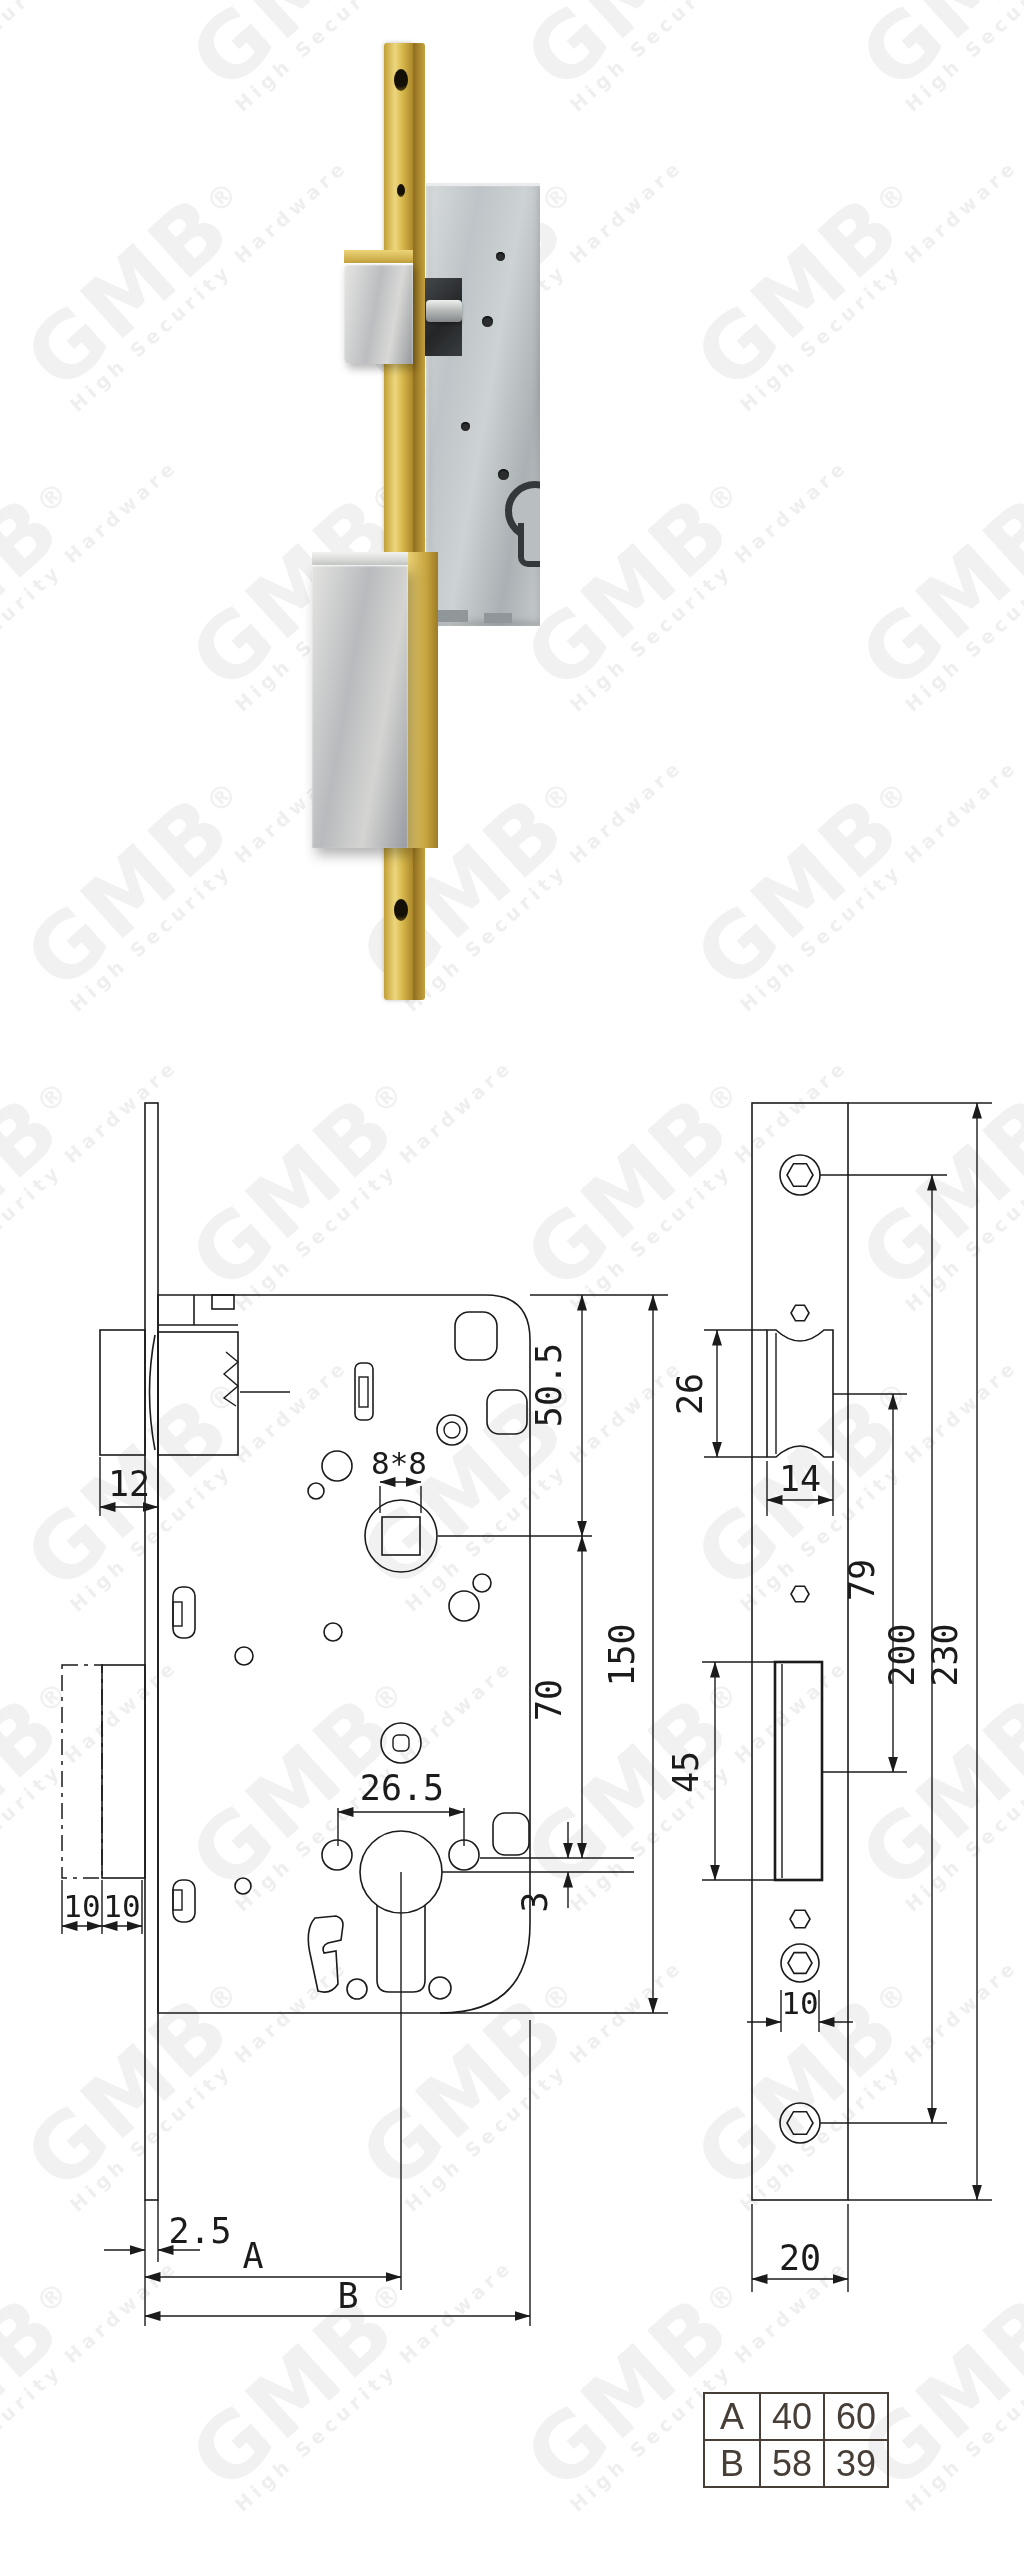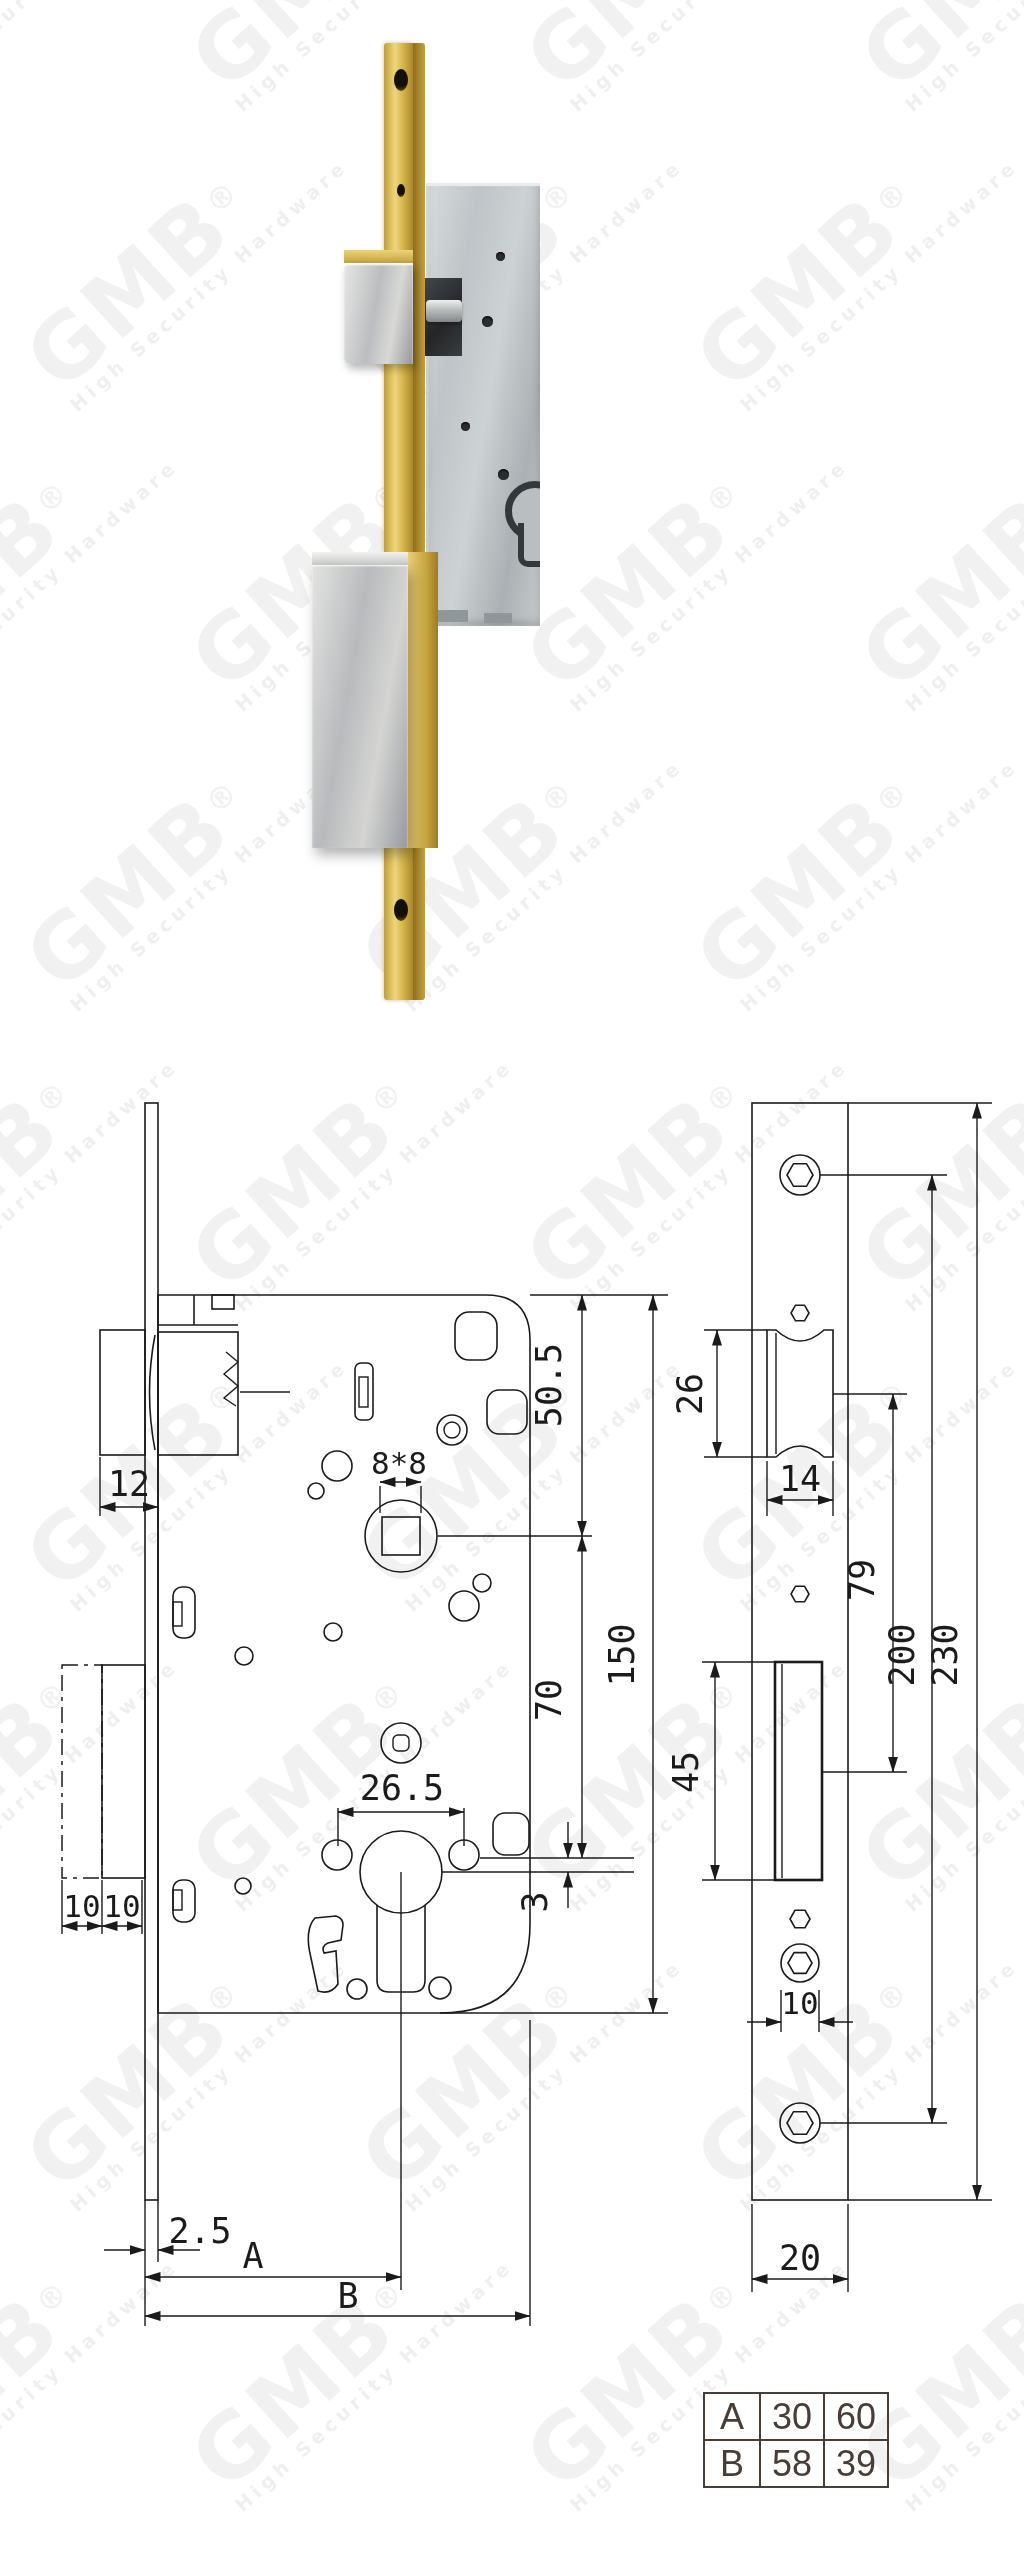--- a/index.html
+++ b/index.html
@@ -309,21 +309,21 @@
         <line class="thin" x1="752" y1="2279" x2="848" y2="2279" marker-start="url(#arr)" marker-end="url(#arr)"></line>
         <text class="dim" x="800" y="2270" text-anchor="middle">20</text>
       </g>
     </g>
   </svg>
 
   <table id="spec">
     <tbody>
         <tr>
       <td class="lbl">A</td>
-      <td>30</td>
+      <td>40</td>
       <td>60</td>
     </tr>
     <tr>
       <td class="lbl">B</td>
       <td>58</td>
       <td>39</td>
     </tr>
   </tbody>
     </table>
 

